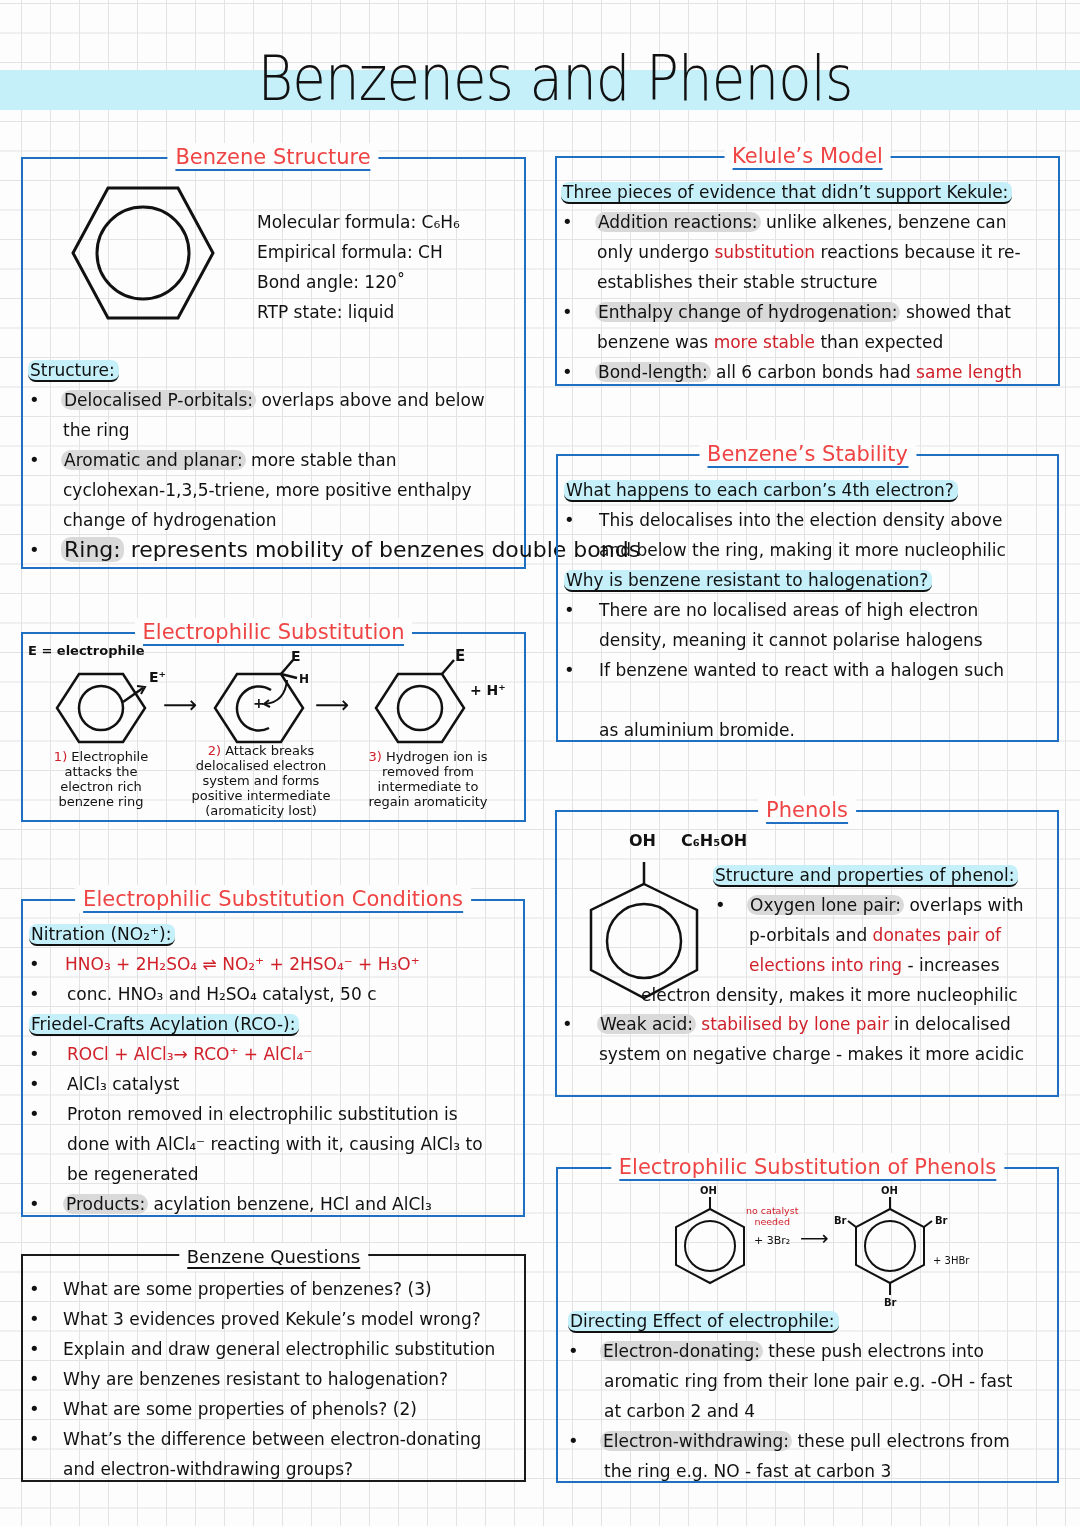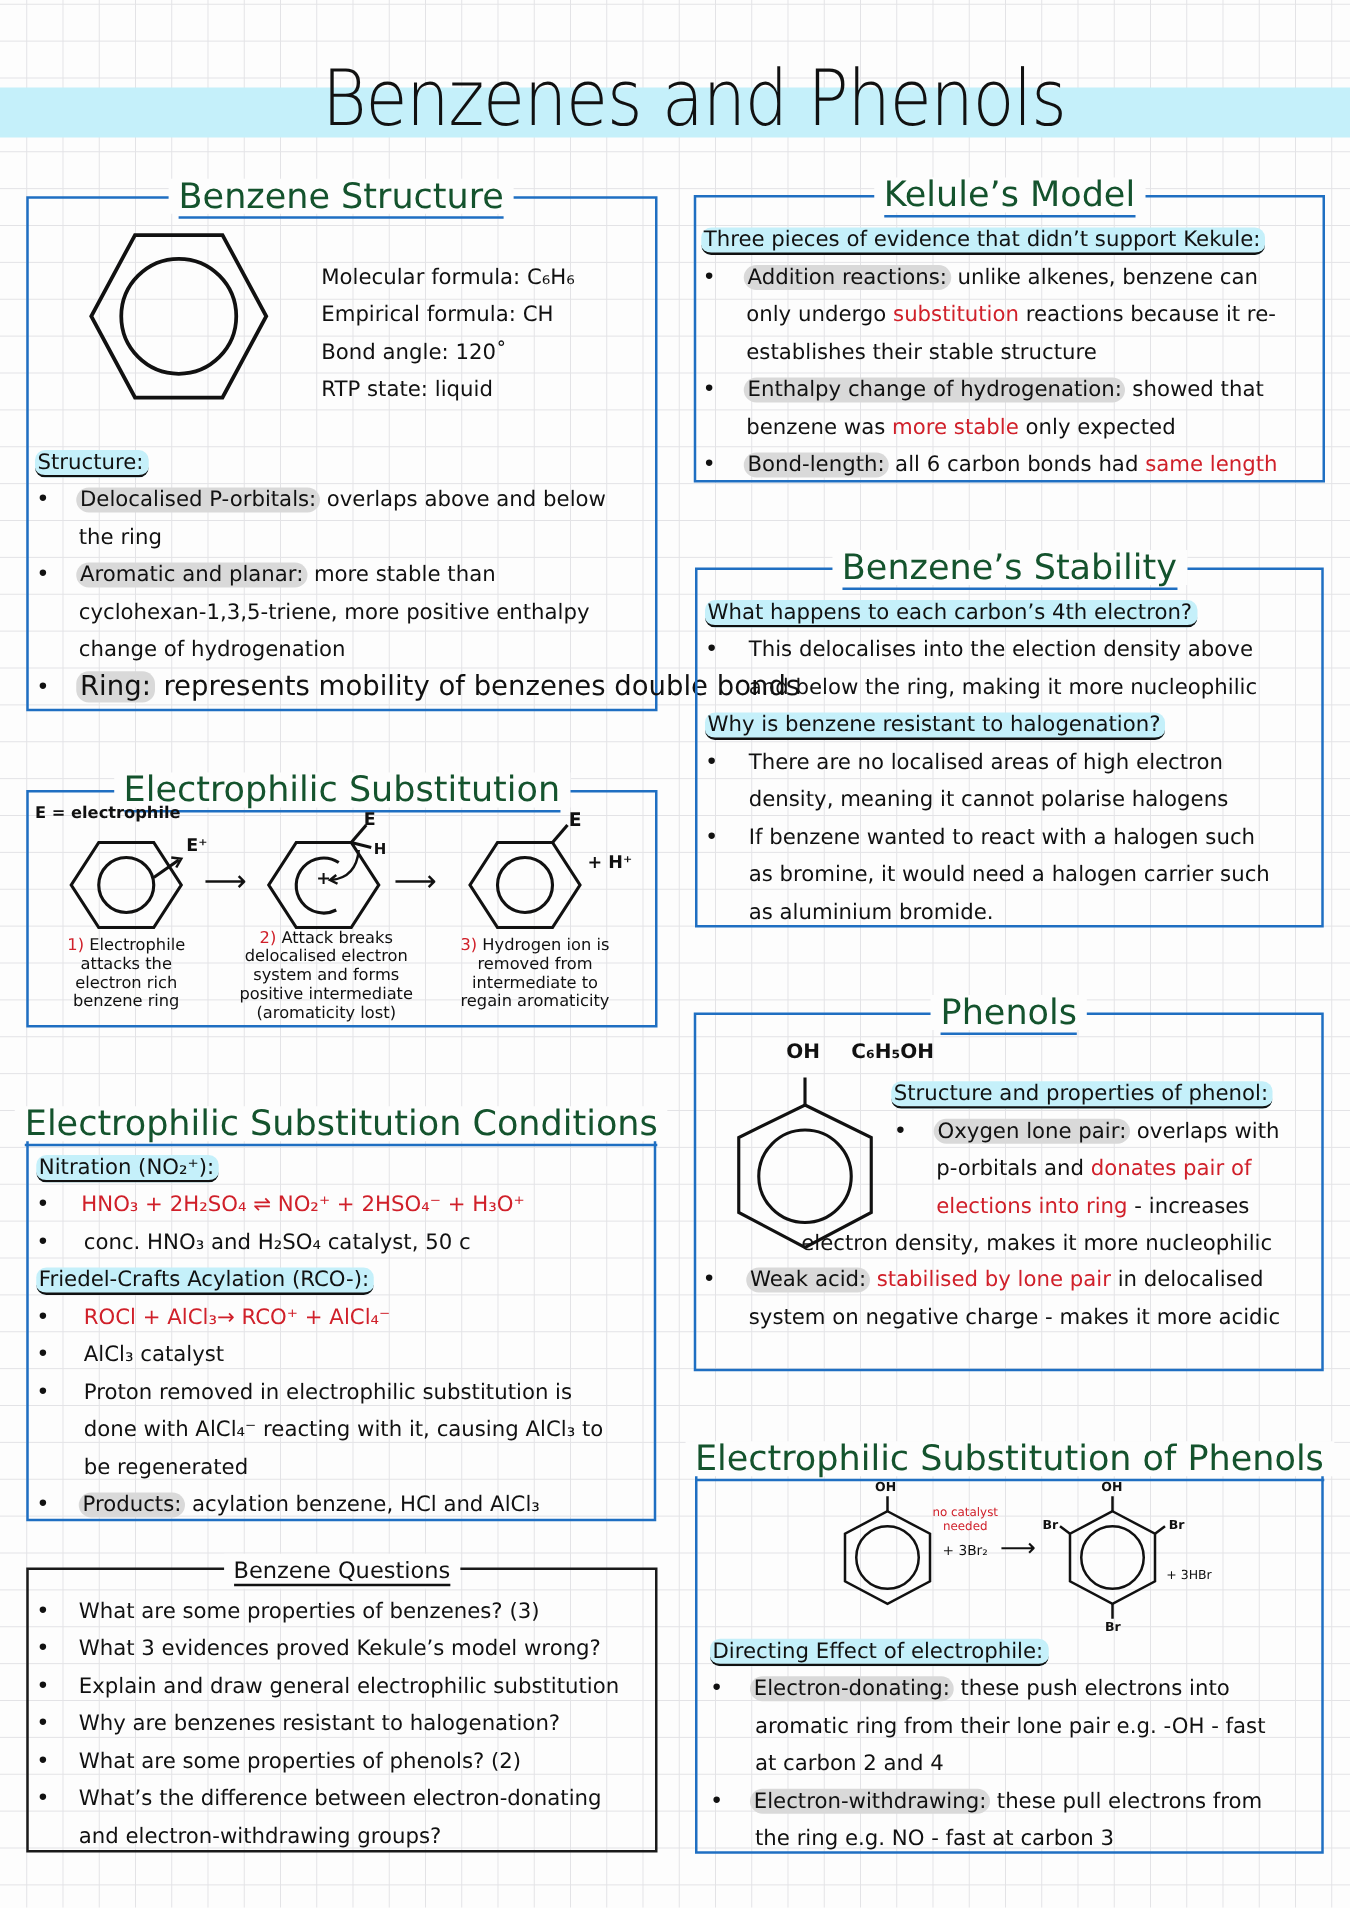--- a/index.html
+++ b/index.html
@@ -31,22 +31,22 @@
     position: absolute;
     border: 2.5px solid #1f6fc2;
     background: transparent;
   }
   .box.black { border-color: #1a1a1a; border-width: 2.5px; }
   .box-title {
     position: absolute; top: -16px; left: 50%;
     transform: translateX(-50%);
     background: #fdfdfd;
     padding: 0 8px;
-    color: #14532d;
-    font-size: 28px;
+    color: #ef4444;
+    font-size: 21px;
     white-space: nowrap;
     line-height: 28px;
   }
   .box-title span.t {
     border-bottom: 2.5px solid #1f6fc2;
     padding-bottom: 0px;
   }
   .box.black .box-title { color: #111; font-size: 18px; }
   .box.black .box-title span.t { border-bottom-color: #111; }
   .line { position: absolute; font-size: 17px; line-height: 30px; white-space: nowrap; }
@@ -94,21 +94,21 @@
   <div class="box-title"><span class="t">Kelule’s Model</span></div>
   <div class="line" style="left:4px; top:19px;"><span class="hl-cyan ul">Three pieces of evidence that didn’t support Kekule:</span></div>
 
   <div class="bullet" style="left:5px; top:49px;">•</div>
   <div class="line" style="left:38px; top:49px;"><span class="hl-grey">Addition reactions:</span> <span>unlike alkenes, benzene can</span></div>
   <div class="line" style="left:40px; top:79px;"><span>only undergo </span><span class="red">substitution</span><span> reactions because it re-</span></div>
   <div class="line" style="left:40px; top:109px;">establishes their stable structure</div>
 
   <div class="bullet" style="left:5px; top:139px;">•</div>
   <div class="line" style="left:38px; top:139px;"><span class="hl-grey">Enthalpy change of hydrogenation:</span> <span>showed that</span></div>
-  <div class="line" style="left:40px; top:169px;"><span>benzene was </span><span class="red">more stable</span><span> only expected</span></div>
+  <div class="line" style="left:40px; top:169px;"><span>benzene was </span><span class="red">more stable</span><span> than expected</span></div>
 
   <div class="bullet" style="left:5px; top:199px;">•</div>
   <div class="line" style="left:38px; top:199px;"><span class="hl-grey">Bond-length:</span> <span>all 6 carbon bonds had </span><span class="red">same length</span></div>
 </div>
 
 <div class="box" style="left:21px; top:632px; width:505px; height:190px;">
   <div class="box-title"><span class="t">Electrophilic Substitution</span></div>
   <div class="line" style="left:5px; top:8px; font-size:13px; font-weight:bold; line-height:18px;">E = electrophile</div>
 
   <svg width="80" height="70" style="left:38px; top:38px;">
@@ -168,21 +168,20 @@
   <div class="bullet" style="left:6px; top:49px;">•</div>
   <div class="line" style="left:41px; top:49px;">This delocalises into the election density above</div>
   <div class="line" style="left:41px; top:79px;">and below the ring, making it more nucleophilic</div>
 
   <div class="line" style="left:6px; top:109px;"><span class="hl-cyan ul">Why is benzene resistant to halogenation?</span></div>
   <div class="bullet" style="left:6px; top:139px;">•</div>
   <div class="line" style="left:41px; top:139px;">There are no localised areas of high electron</div>
   <div class="line" style="left:41px; top:169px;">density, meaning it cannot polarise halogens</div>
   <div class="bullet" style="left:6px; top:199px;">•</div>
   <div class="line" style="left:41px; top:199px;">If benzene wanted to react with a halogen such</div>
-  <div class="line" style="left:41px; top:229px;">as bromine, it would need a halogen carrier such</div>
   <div class="line" style="left:41px; top:259px;">as aluminium bromide.</div>
 </div>
 
 <div class="box" style="left:21px; top:899px; width:504px; height:318px;">
   <div class="box-title"><span class="t">Electrophilic Substitution Conditions</span></div>
   <div class="line" style="left:6px; top:18px;"><span class="hl-cyan ul">Nitration (NO₂⁺):</span></div>
   <div class="bullet" style="left:6px; top:48px;">•</div>
   <div class="line red" style="left:42px; top:48px;">HNO₃ + 2H₂SO₄ ⇌ NO₂⁺ + 2HSO₄⁻ + H₃O⁺</div>
   <div class="bullet" style="left:6px; top:78px;">•</div>
   <div class="line" style="left:44px; top:78px;">conc. HNO₃  and H₂SO₄  catalyst, 50 c</div>

